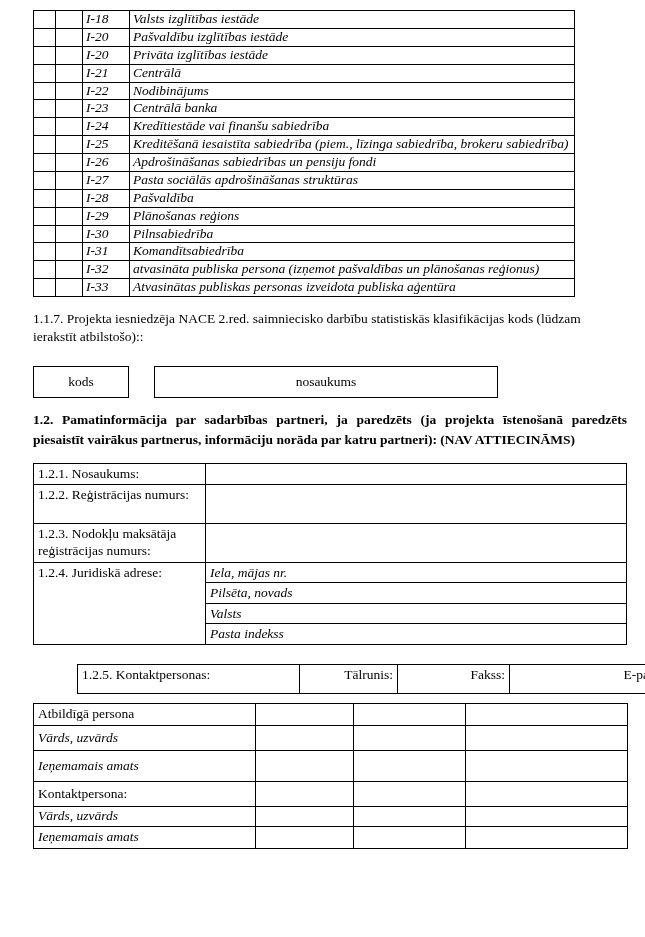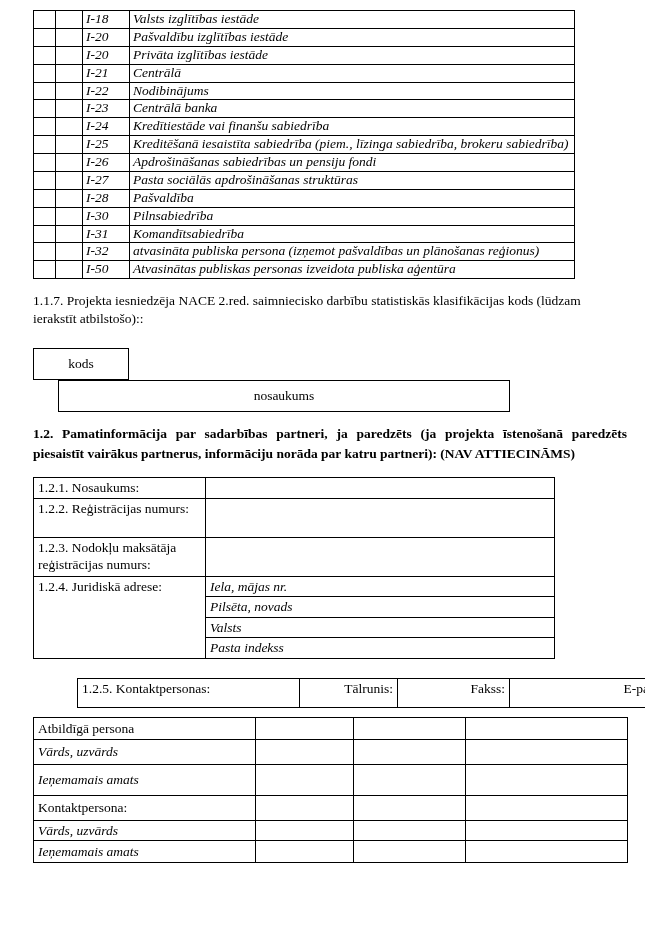--- a/index.html
+++ b/index.html
@@ -19,33 +19,33 @@
   
   .cls-table { width: 542px; font-size: 13.5px; table-layout: fixed; }
   .cls-table td { padding: 0 3px; height: 17px; line-height: 1.25; overflow: hidden; }
   .cls-table .chk1 { width: 22px; }
   .cls-table .chk2 { width: 27px; }
   .cls-table .code { width: 47px; font-style: italic; }
   .cls-table .lbl  { font-style: italic; }
 
   .para { font-size: 13.5px; line-height: 1.3; margin: 13px 0 0 0; width: 580px; }
 
-  .code-boxes { display: flex; margin-top: 21px; flex-direction: column; }
+  .code-boxes { display: flex; margin-top: 21px; }
   .kods-box, .nosaukums-box {
     height: 32px; border: 1px solid #000;
     display: flex; align-items: center; justify-content: center;
     font-size: 13.5px;
   }
   .kods-box { width: 96px; }
-  .nosaukums-box { width: 452px; margin-left: 25px; }
+  .nosaukums-box { width: 344px; margin-left: 25px; }
 
   .heading { font-weight: bold; font-size: 13.5px; line-height: 1.45; text-align: justify; margin-top: 12px; width: 594px; }
 
   
-  .info-table { width: 522px; font-size: 13.5px; margin-top: 9px; table-layout: fixed; }
+  .info-table { width: 594px; font-size: 13.5px; margin-top: 9px; table-layout: fixed; }
   .info-table td { padding: 1px 4px; vertical-align: top; line-height: 1.3; }
   .info-table .left { width: 172px; }
   .info-table .addr { font-style: italic; height: 18px; }
   .info-table tr.r-single td { height: 21px; }
   .info-table tr.r-double td { height: 39px; }
 
   
   .contacts-header { width: 594px; font-size: 13.5px; margin-top: 19px; table-layout: fixed; margin-left: 44px; }
   .contacts-header td { height: 29px; vertical-align: top; padding: 2px 4px; }
   .contacts-body { width: 594px; font-size: 13.5px; margin-top: 9px; table-layout: fixed; }
@@ -132,39 +132,45 @@
       </tr>
       <tr>
         <td class="chk1"></td>
         <td class="chk2"></td>
         <td class="code">I-28</td>
         <td class="lbl">Pašvaldība</td>
       </tr>
       <tr>
         <td class="chk1"></td>
         <td class="chk2"></td>
+        <td class="code">I-29</td>
+        <td class="lbl">Plānošanas reģions</td>
+      </tr>
+      <tr>
+        <td class="chk1"></td>
+        <td class="chk2"></td>
         <td class="code">I-30</td>
         <td class="lbl">Pilnsabiedrība</td>
       </tr>
       <tr>
         <td class="chk1"></td>
         <td class="chk2"></td>
         <td class="code">I-31</td>
         <td class="lbl">Komandītsabiedrība</td>
       </tr>
       <tr>
         <td class="chk1"></td>
         <td class="chk2"></td>
         <td class="code">I-32</td>
         <td class="lbl">atvasināta publiska persona (izņemot pašvaldības un plānošanas reģionus)</td>
       </tr>
       <tr>
         <td class="chk1"></td>
         <td class="chk2"></td>
-        <td class="code">I-50</td>
+        <td class="code">I-33</td>
         <td class="lbl">Atvasinātas publiskas personas izveidota publiska aģentūra</td>
       </tr>
     </tbody>
   </table>
 
   <p class="para">1.1.7. Projekta iesniedzēja NACE 2.red. saimniecisko darbību statistiskās klasifikācijas kods (lūdzam ierakstīt atbilstošo)::</p>
 
   <div class="code-boxes">
     <div class="kods-box">
       <span>kods</span>

